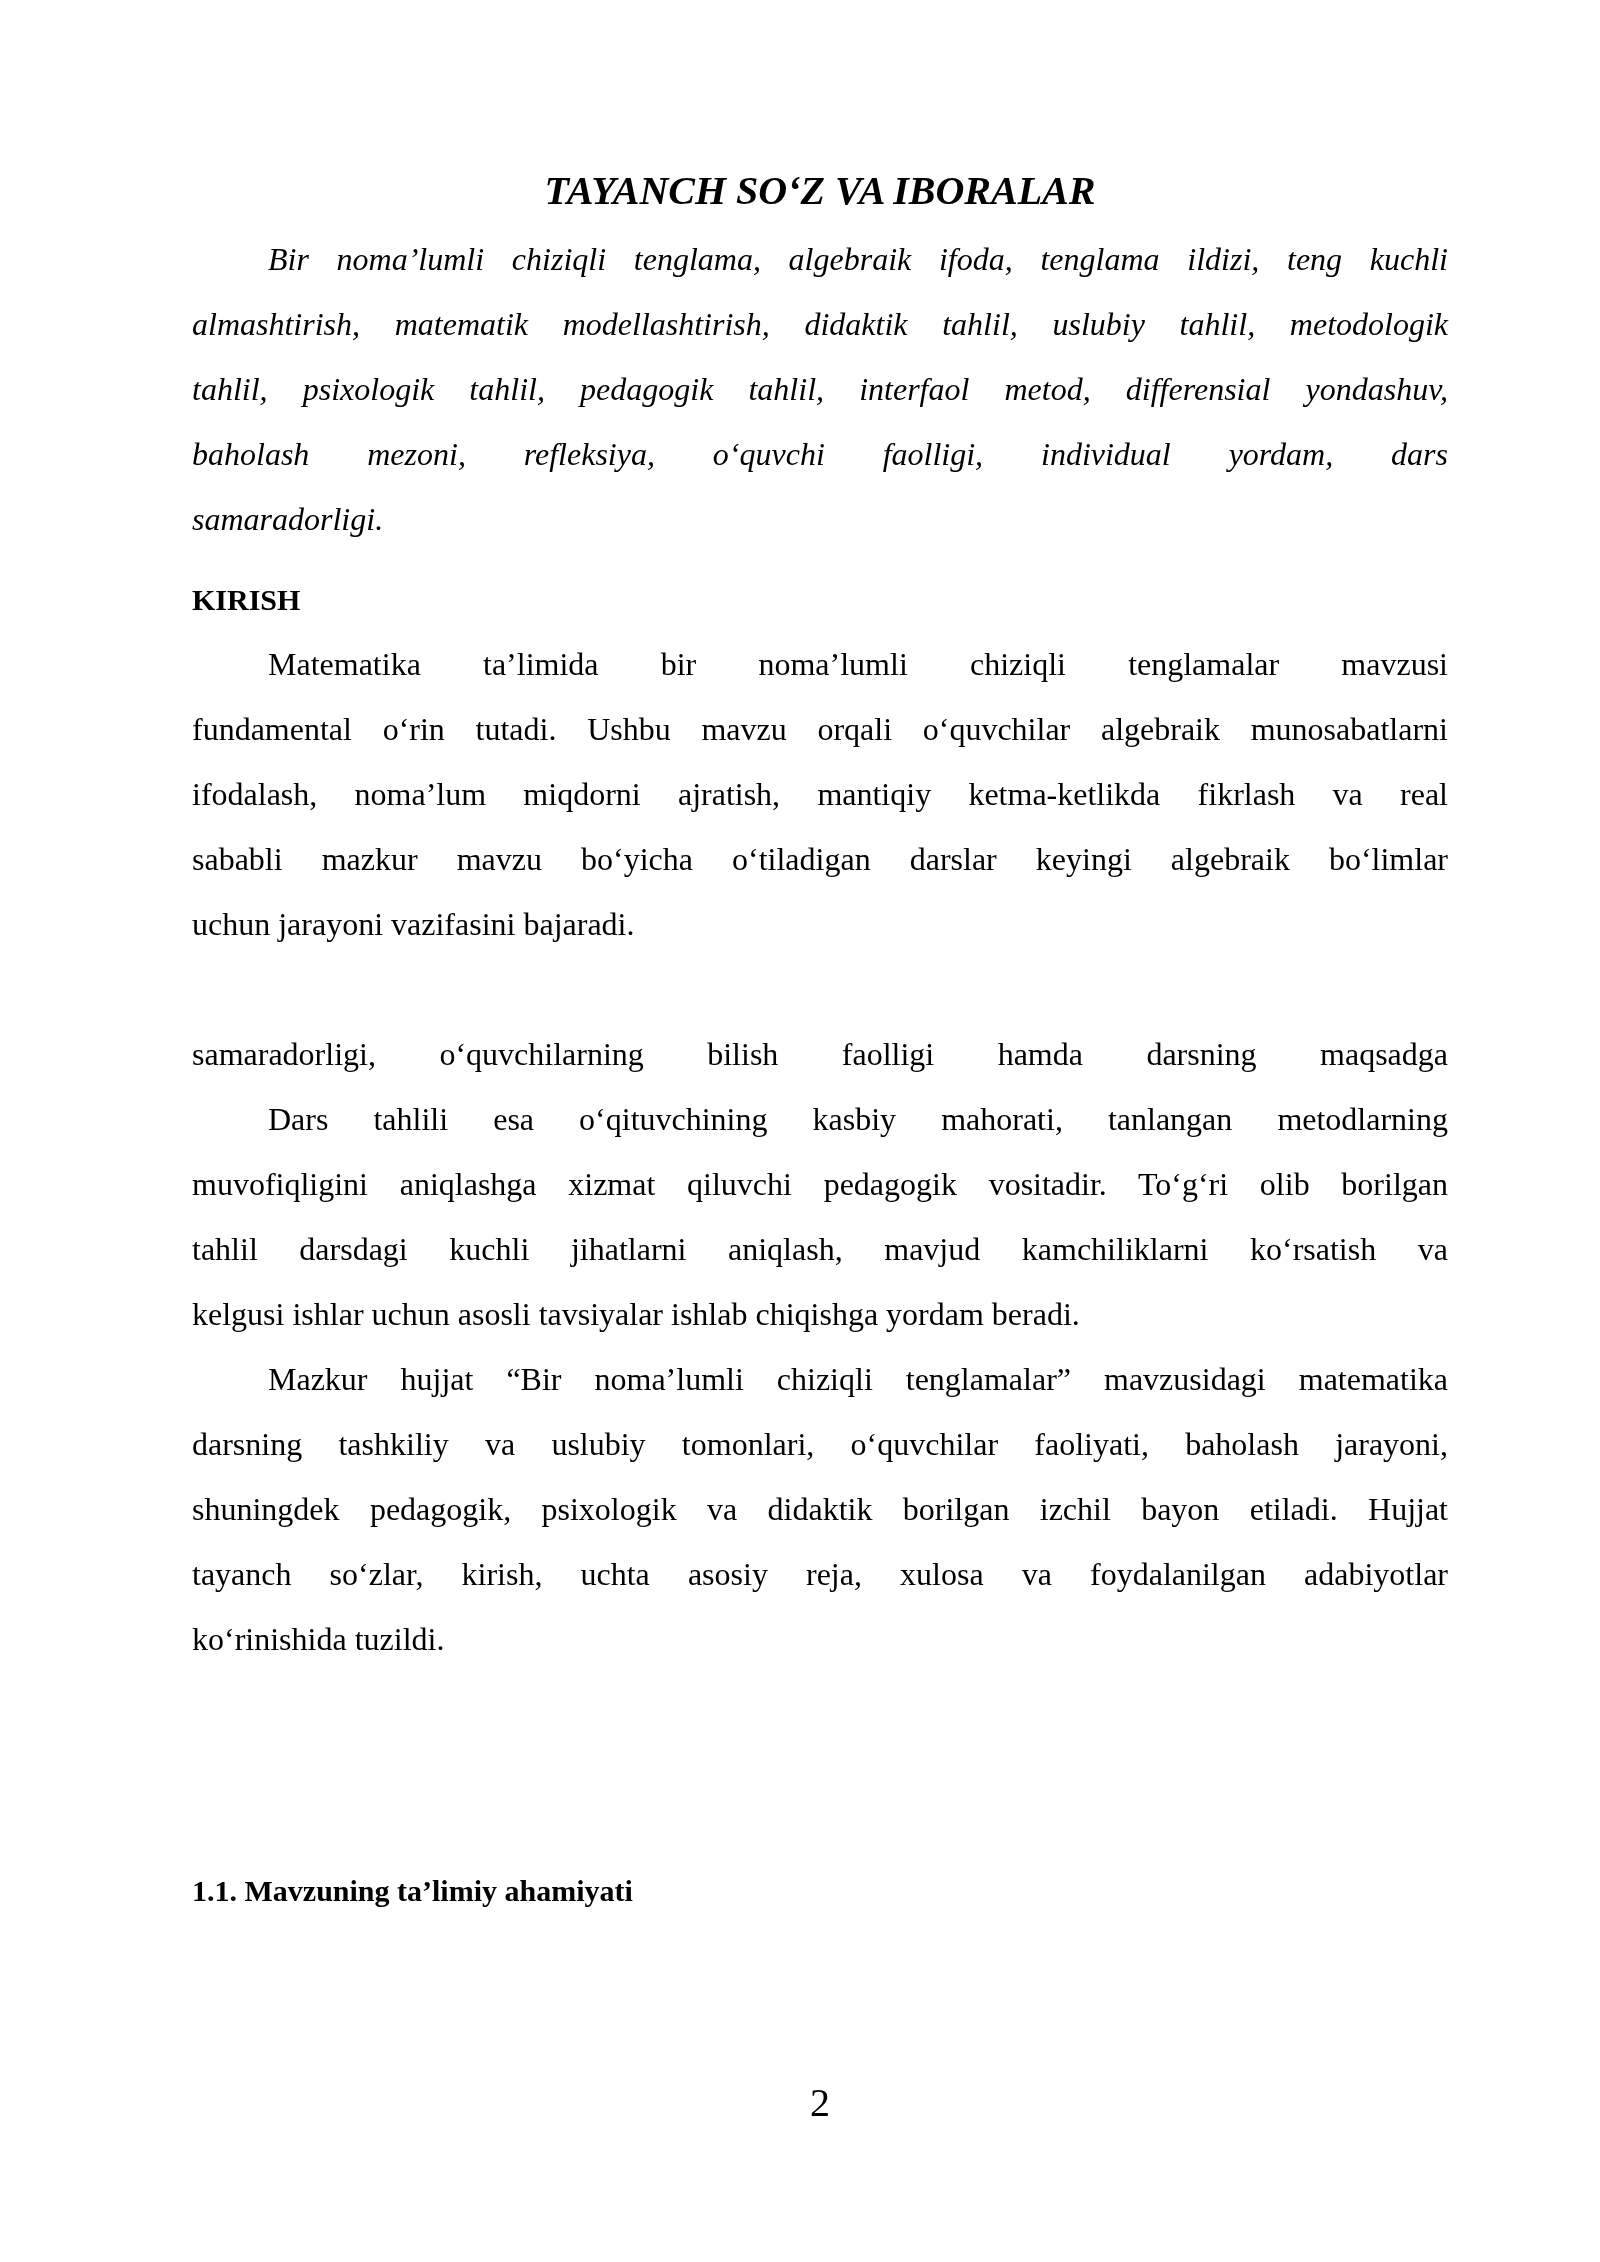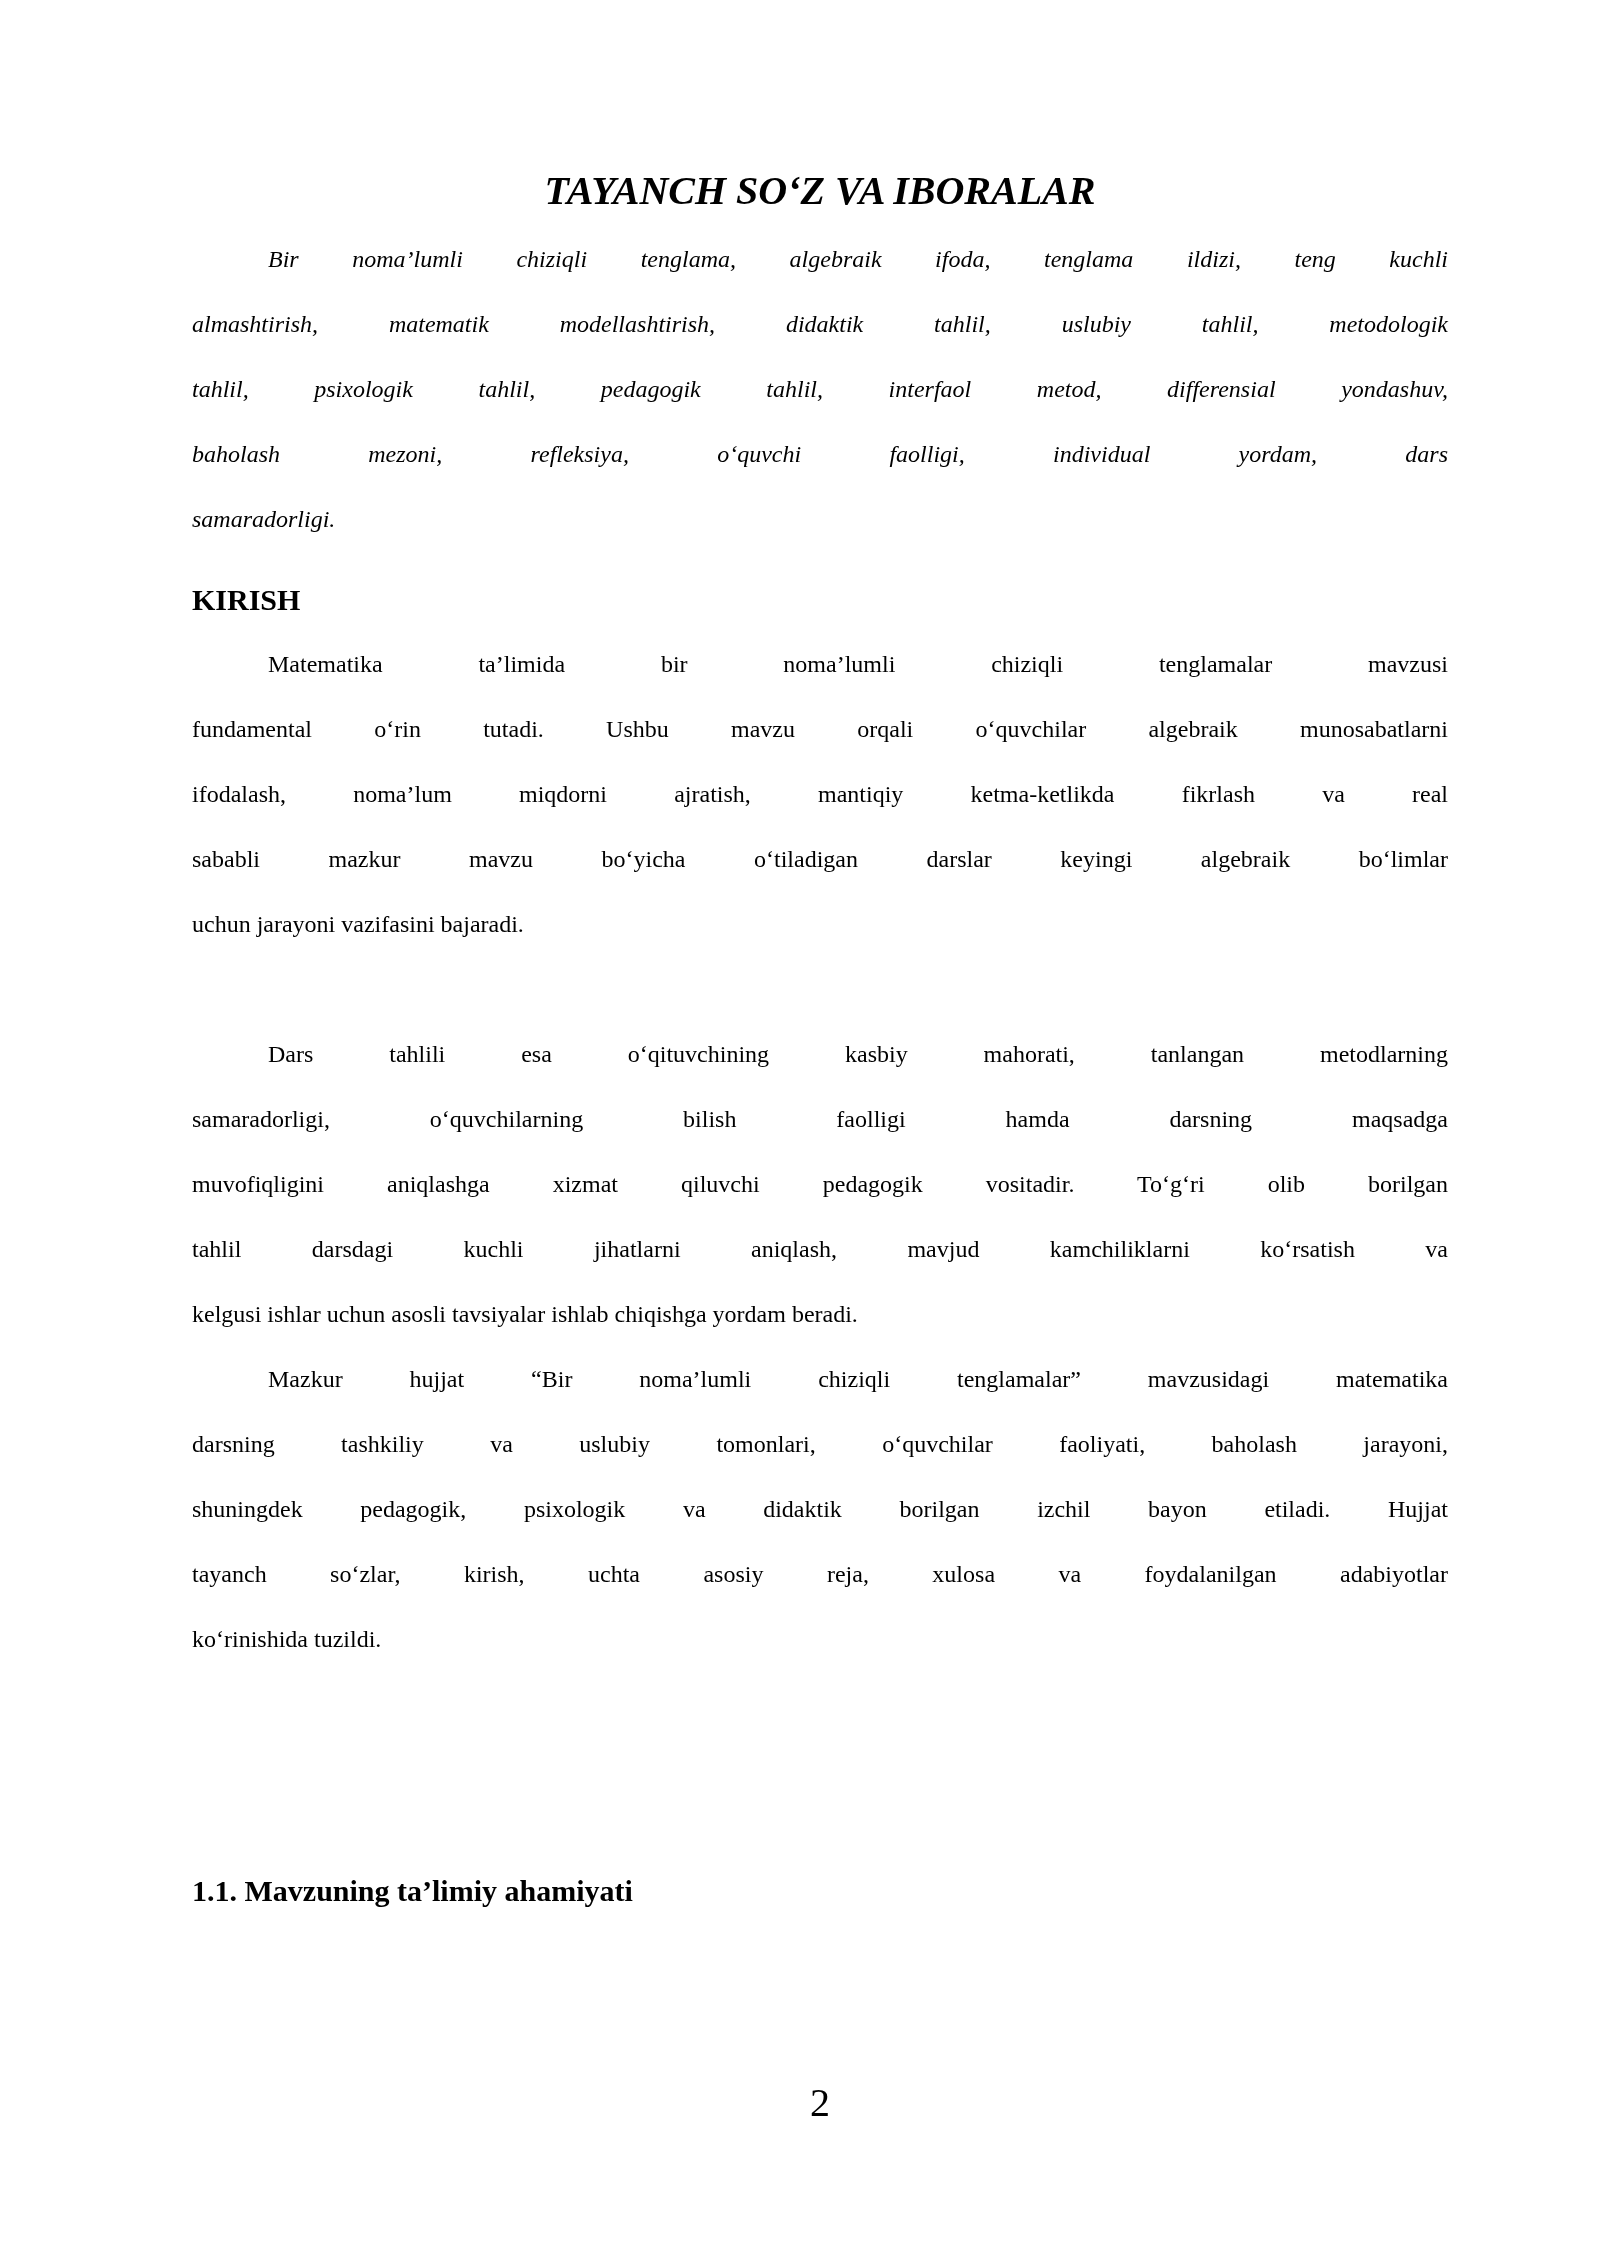--- a/index.html
+++ b/index.html
@@ -23,21 +23,21 @@
   }
   .doc-title {
     top: 158px;
     text-align: center;
     font-weight: bold;
     font-style: italic;
     font-size: 40px;
     line-height: 65px;
   }
   .para {
-    font-size: 24px;
+    font-size: 32px;
   }
   .para.italic {
     font-style: italic;
   }
   .line {
     line-height: 65px;
     height: 65px;
   }
   .j {
     text-align: justify;
@@ -80,22 +80,22 @@
 
   <div class="block para" style="top:632px">
     <div class="line j indent">Matematika ta’limida bir noma’lumli chiziqli tenglamalar mavzusi</div>
     <div class="line j">fundamental oʻrin tutadi. Ushbu mavzu orqali oʻquvchilar algebraik munosabatlarni</div>
     <div class="line j">ifodalash, noma’lum miqdorni ajratish, mantiqiy ketma-ketlikda fikrlash va real</div>
     <div class="line j">sababli mazkur mavzu boʻyicha oʻtiladigan darslar keyingi algebraik boʻlimlar</div>
     <div class="line">uchun jarayoni vazifasini bajaradi.</div>
   </div>
 
   <div class="block para" style="top:1022px">
+    <div class="line j">samaradorligi, oʻquvchilarning bilish faolligi hamda darsning maqsadga</div>
     <div class="line j indent">Dars tahlili esa oʻqituvchining kasbiy mahorati, tanlangan metodlarning</div>
-    <div class="line j">samaradorligi, oʻquvchilarning bilish faolligi hamda darsning maqsadga</div>
     <div class="line j">muvofiqligini aniqlashga xizmat qiluvchi pedagogik vositadir. Toʻgʻri olib borilgan</div>
     <div class="line j">tahlil darsdagi kuchli jihatlarni aniqlash, mavjud kamchiliklarni koʻrsatish va</div>
     <div class="line">kelgusi ishlar uchun asosli tavsiyalar ishlab chiqishga yordam beradi.</div>
   </div>
 
   <div class="block para" style="top:1347px">
     <div class="line j indent">Mazkur hujjat “Bir noma’lumli chiziqli tenglamalar” mavzusidagi matematika</div>
     <div class="line j">darsning tashkiliy va uslubiy tomonlari, oʻquvchilar faoliyati, baholash jarayoni,</div>
     <div class="line j">shuningdek pedagogik, psixologik va didaktik borilgan izchil bayon etiladi. Hujjat</div>
     <div class="line j">tayanch soʻzlar, kirish, uchta asosiy reja, xulosa va foydalanilgan adabiyotlar</div>

